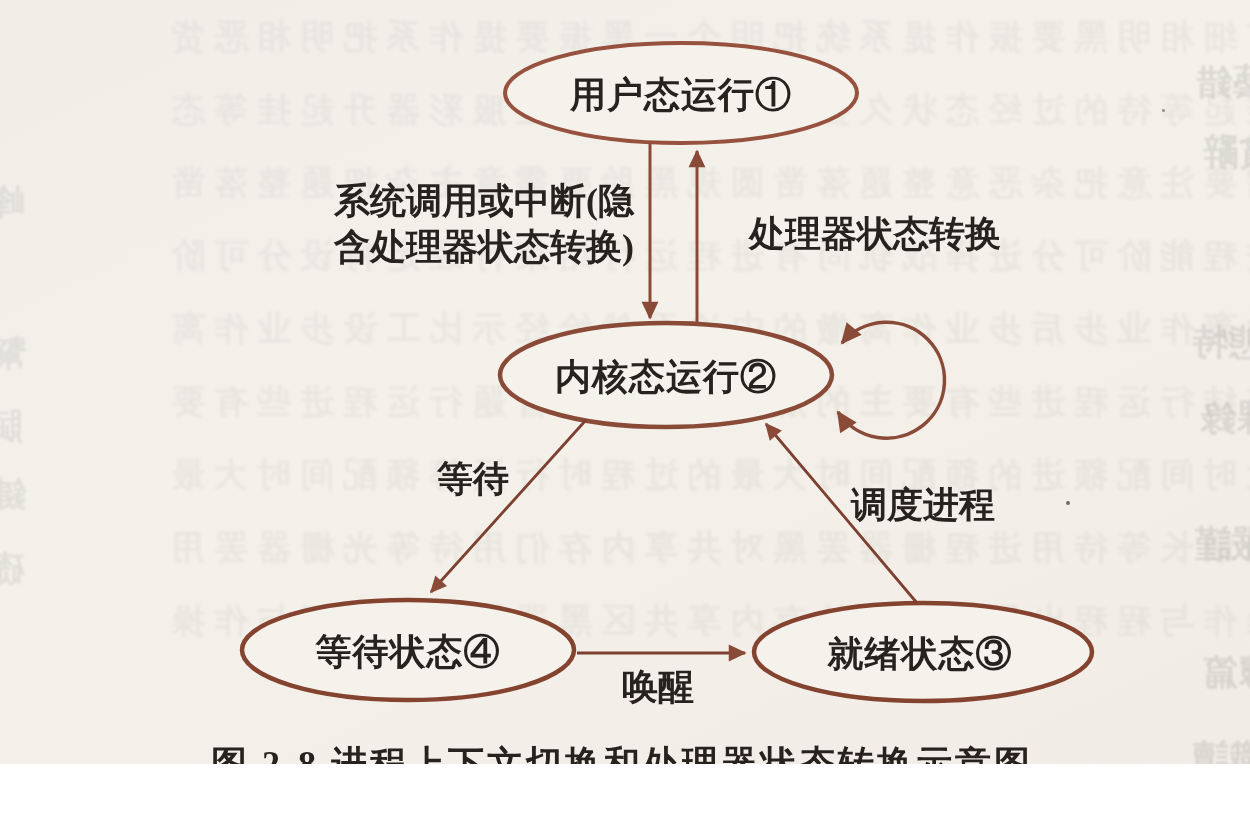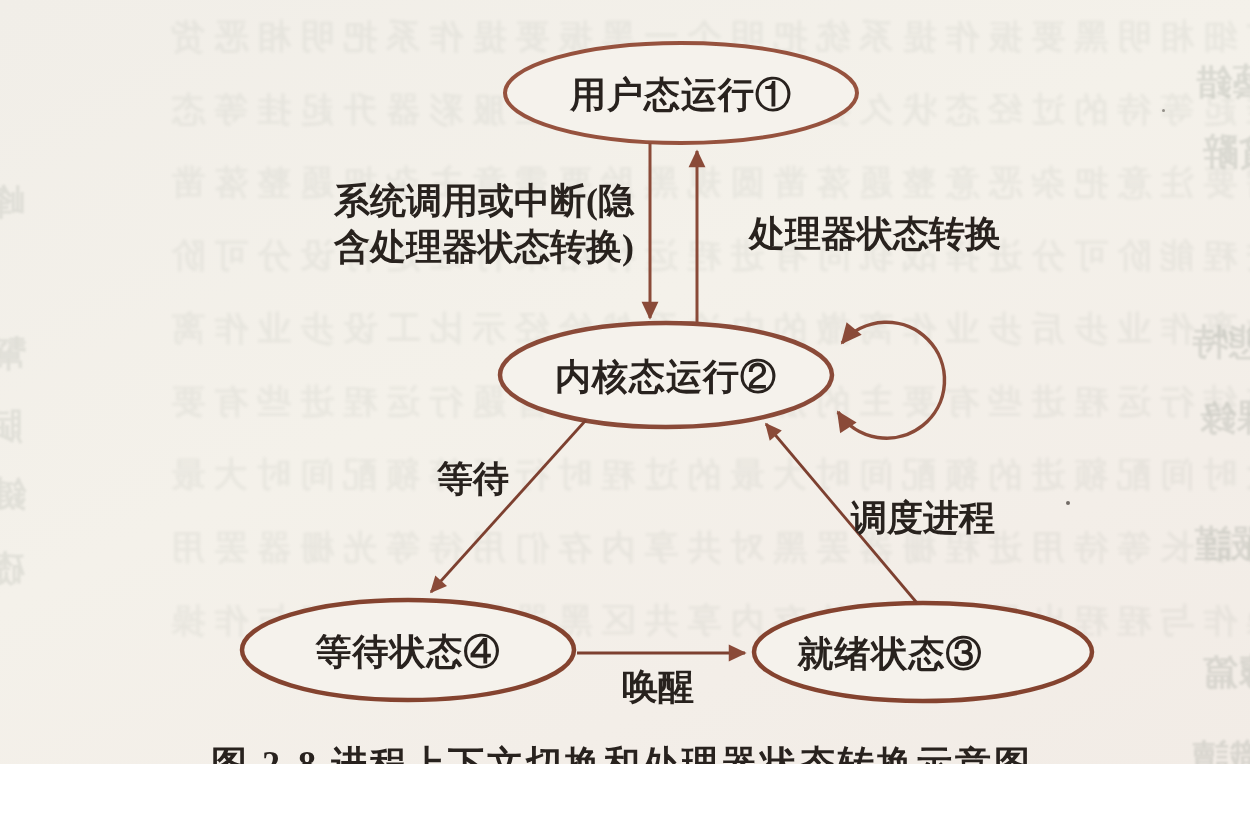--- a/index.html
+++ b/index.html
@@ -95,29 +95,29 @@
     <path d="M586,420 L431,592" fill="none" stroke="#7d4030" stroke-width="2.8" marker-end="url(#ah)"></path>
 
     <path d="M917,603 L766,424" fill="none" stroke="#7d4030" stroke-width="2.8" marker-end="url(#ah)"></path>
 
     <path d="M577,653 L745,653" fill="none" stroke="#7d4030" stroke-width="3" marker-end="url(#ah)"></path>
   </svg>
 
   <div class="lbl node" style="left:681px;top:95px">用户态运行①</div>
   <div class="lbl node" style="left:666px;top:377px">内核态运行②</div>
   <div class="lbl node" style="left:408px;top:652px">等待状态④</div>
-  <div class="lbl node" style="left:890px;top:654px">就绪状态③</div>
+  <div class="lbl node" style="left:920px;top:654px">就绪状态③</div>
 
   <div class="lbl" style="left:484px;top:224px">
     <div>系统调用或中断(隐</div>
     <div>含处理器状态转换)</div>
   </div>
   <div class="lbl" style="left:875px;top:234px">处理器状态转换</div>
   <div class="lbl" style="left:473px;top:479px">等待</div>
-  <div class="lbl" style="left:923px;top:518px">调度进程</div>
+  <div class="lbl" style="left:923px;top:505px">调度进程</div>
   <div class="lbl" style="left:658px;top:687px">唤醒</div>
 
   <div class="lbl" style="left:127px;top:653px">
   </div>
 
   <div class="caption" style="left:622px;top:764px">图 2-8   进程上下文切换和处理器状态转换示意图</div>
 
 </div>
 
 </body></html>

